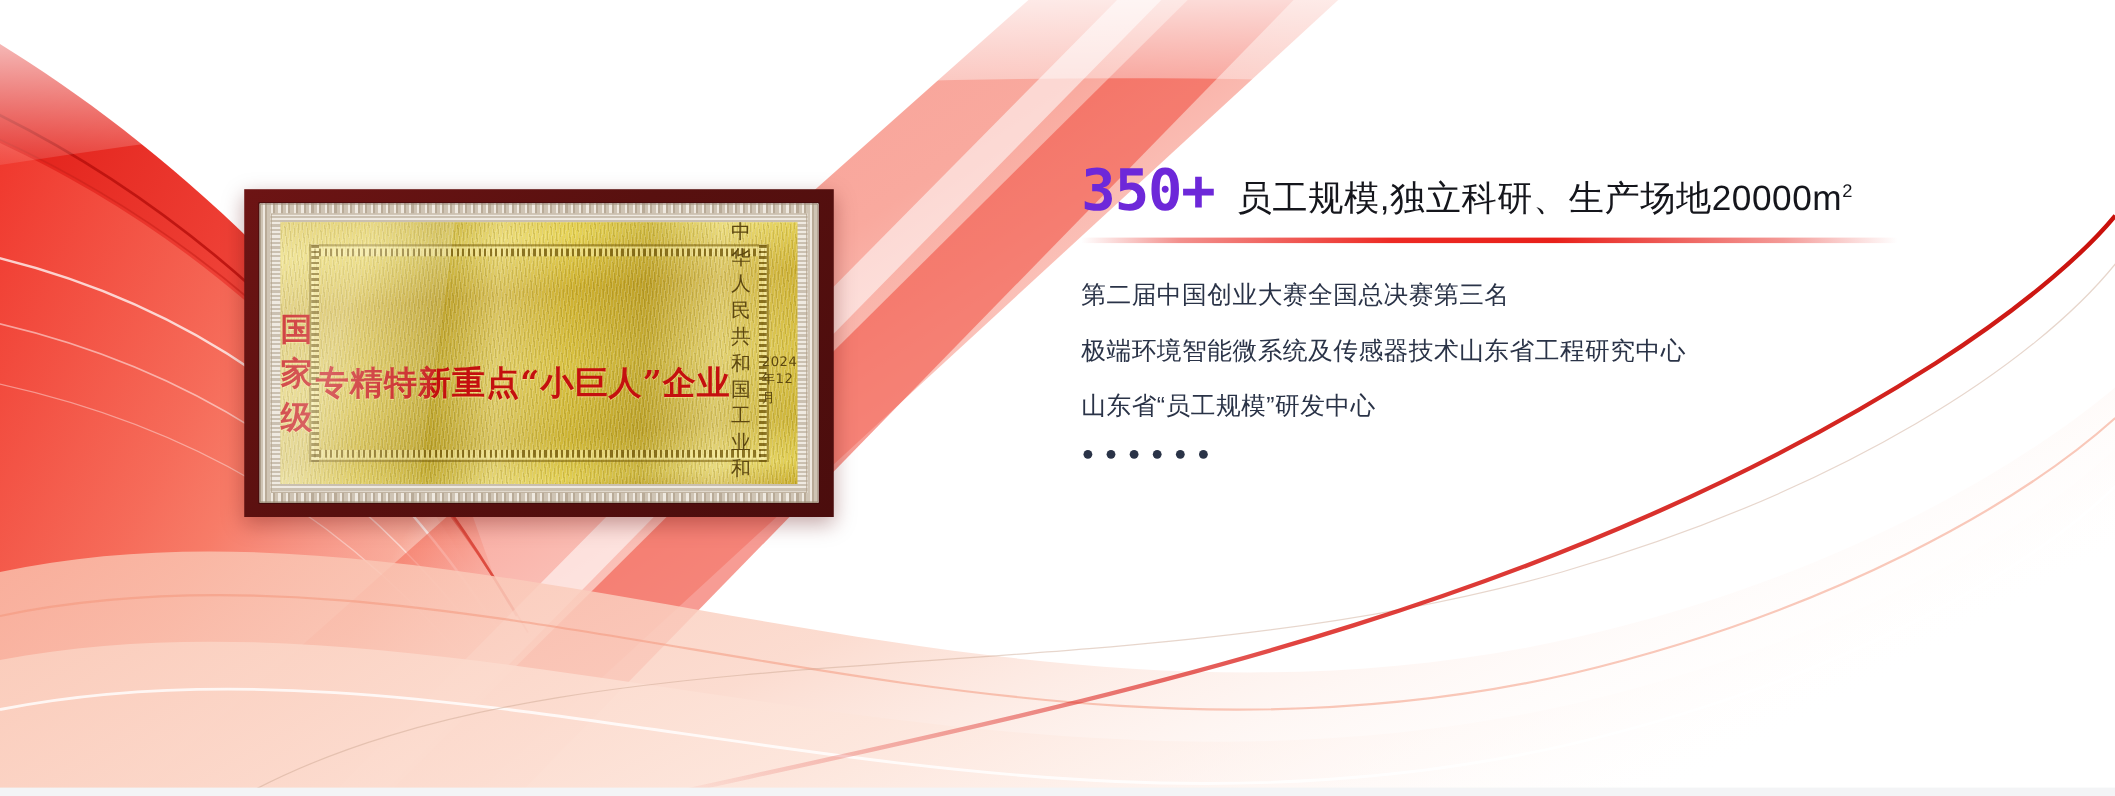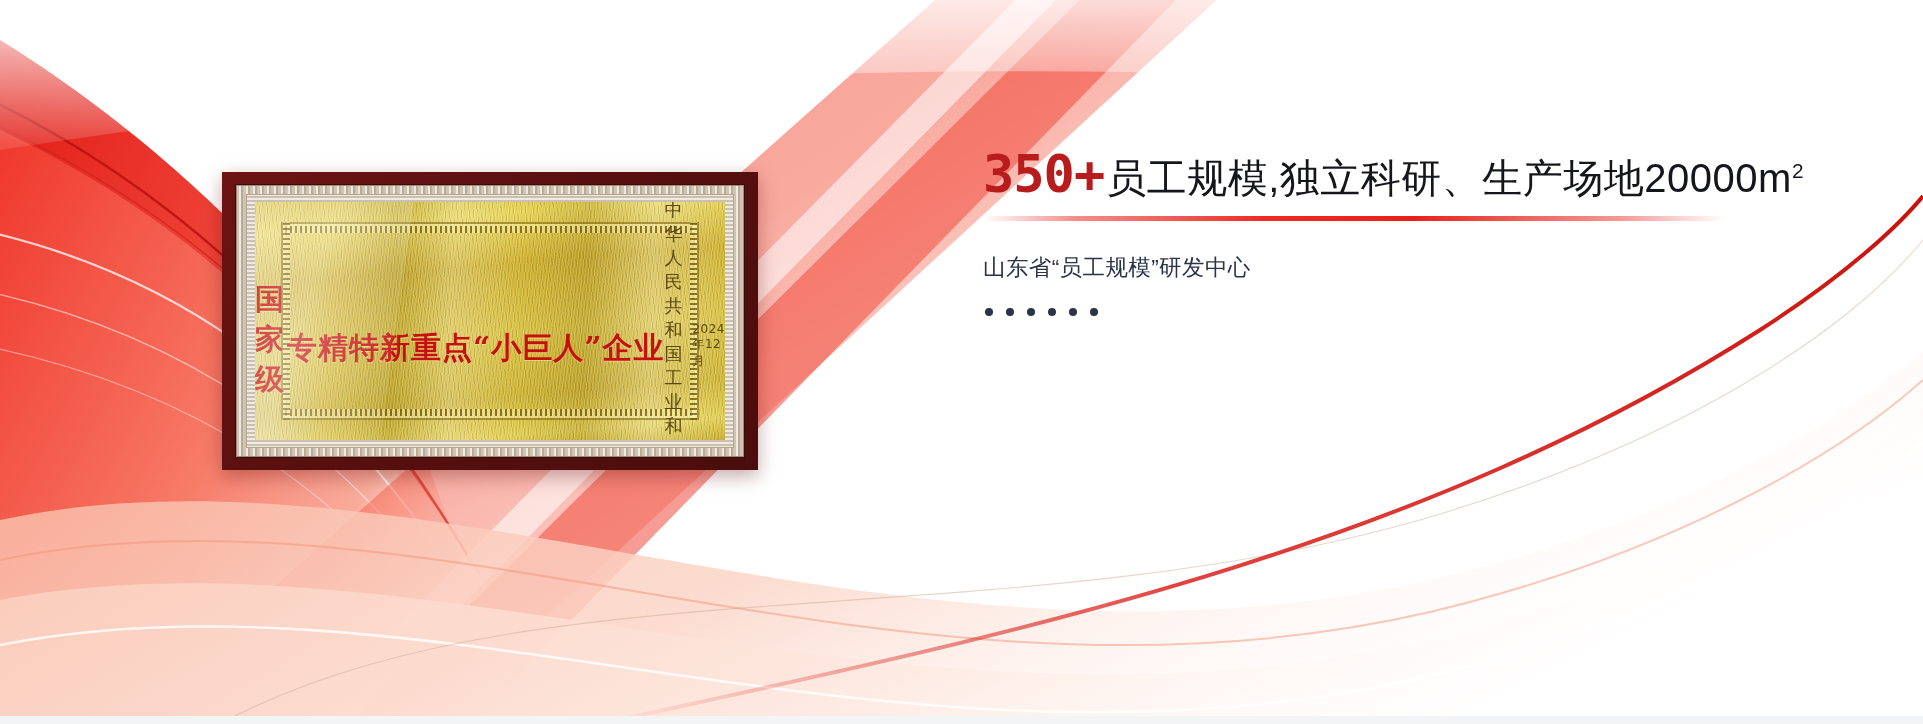--- a/index.html
+++ b/index.html
@@ -70,24 +70,24 @@
   
   #plaque-reflection{position:absolute;left:222px;top:472px;width:536px;height:108px;
       overflow:hidden;pointer-events:none;
       -webkit-mask-image:linear-gradient(to bottom,rgba(0,0,0,.45),rgba(0,0,0,0) 92%);
       mask-image:linear-gradient(to bottom,rgba(0,0,0,.45),rgba(0,0,0,0) 92%);
       opacity:.40;}
 
   
   #content{position:absolute;left:983px;top:148px;width:860px;}
   #headline{display:flex;align-items:baseline;white-space:nowrap;}
-  .big-number{color:#b91c1c;font-size:52px;font-weight:bold;letter-spacing:-1px;
+  .big-number{color:#6d28d9;font-size:52px;font-weight:bold;letter-spacing:-1px;
       font-family:"DejaVu Sans Mono","Liberation Mono",monospace;line-height:1;}
-  .headline-rest{color:#15161c;font-size:40px;font-weight:500;line-height:1;
-      letter-spacing:.5px;margin-left:2px;}
+  .headline-rest{color:#15161c;font-size:32px;font-weight:500;line-height:1;
+      letter-spacing:.5px;margin-left:20px;}
   .headline-rest sup{font-size:.52em;vertical-align:super;}
   #headline-rule{margin-top:16px;width:742px;height:5px;
       background:linear-gradient(to right,rgba(232,53,47,0) 0%,rgba(232,53,47,.55) 12%,
                  #ed2a24 38%,#e8201a 58%,rgba(232,53,47,.5) 86%,rgba(232,53,47,0) 100%);}
   #awards{margin-top:36px;}
   .award-item{color:#2a3347;font-size:22.5px;line-height:1;margin-bottom:28px;
       letter-spacing:.4px;white-space:nowrap;}
   #ellipsis{display:flex;gap:13px;margin-top:4px;padding-left:2px;}
   #ellipsis span{width:8px;height:8px;border-radius:50%;background:#2a3347;display:block;}
 </style>
@@ -188,20 +188,22 @@
   <div id="content">
 
     <div id="headline">
       <span class="big-number">350+</span>
       <span class="headline-rest"><span>员工规模,独立科研、生产场地20000m</span><sup>2</sup></span>
     </div>
 
     <div id="headline-rule"></div>
 
     <div id="awards">
+      <div class="award-item">第二届中国创业大赛全国总决赛第三名</div>
+      <div class="award-item">极端环境智能微系统及传感器技术山东省工程研究中心</div>
       <div class="award-item">山东省“员工规模”研发中心</div>
       <div id="ellipsis">
         <span></span>
         <span></span>
         <span></span>
         <span></span>
         <span></span>
         <span></span>
       </div>
     </div>

